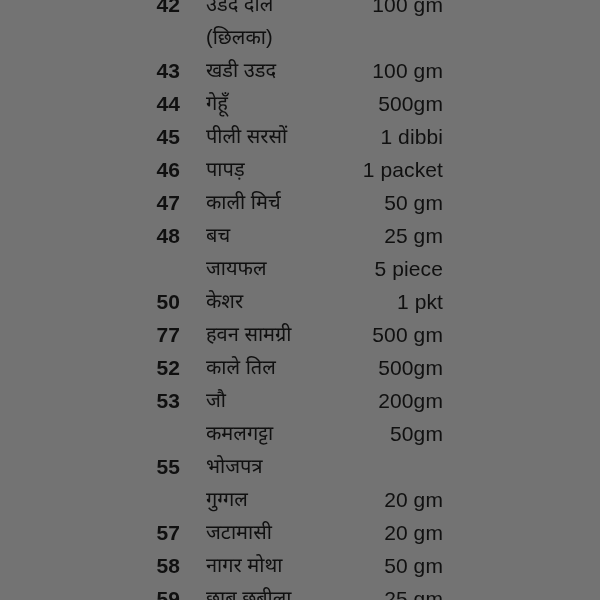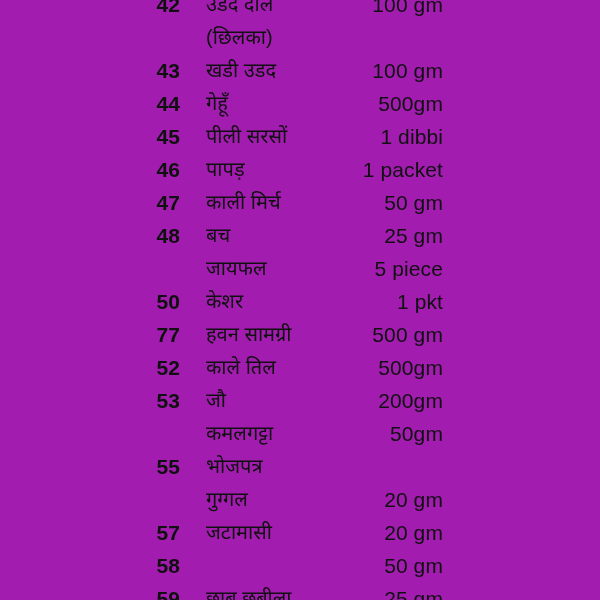--- a/index.html
+++ b/index.html
@@ -13,21 +13,21 @@
     overflow: hidden;
     font-family: "Liberation Sans", "DejaVu Sans", sans-serif;
     color: #101010;
     -webkit-font-smoothing: antialiased;
   }
 
   #sheet {
     position: relative;
     width: 600px;
     height: 600px;
-    background: #a21caf;
+    background: #737373;
   }
 
   
   #list {
     position: absolute;
     left: 0;
     top: -12px;
     width: 600px;
   }
 
@@ -154,20 +154,21 @@
         <div class="cell c-item"><span>गुग्गल</span></div>
         <div class="cell c-qty">20 gm</div>
       </div>
       <div class="row">
         <div class="cell c-sno">57</div>
         <div class="cell c-item"><span>जटामासी</span></div>
         <div class="cell c-qty">20 gm</div>
       </div>
       <div class="row">
         <div class="cell c-sno">58</div>
+        <div class="cell c-item"><span>नागर मोथा</span></div>
         <div class="cell c-qty">50 gm</div>
       </div>
       <div class="row">
         <div class="cell c-sno">59</div>
         <div class="cell c-item"><span>छाब छबीला</span></div>
         <div class="cell c-qty">25 gm</div>
       </div>
     </div>
 </div>
 

